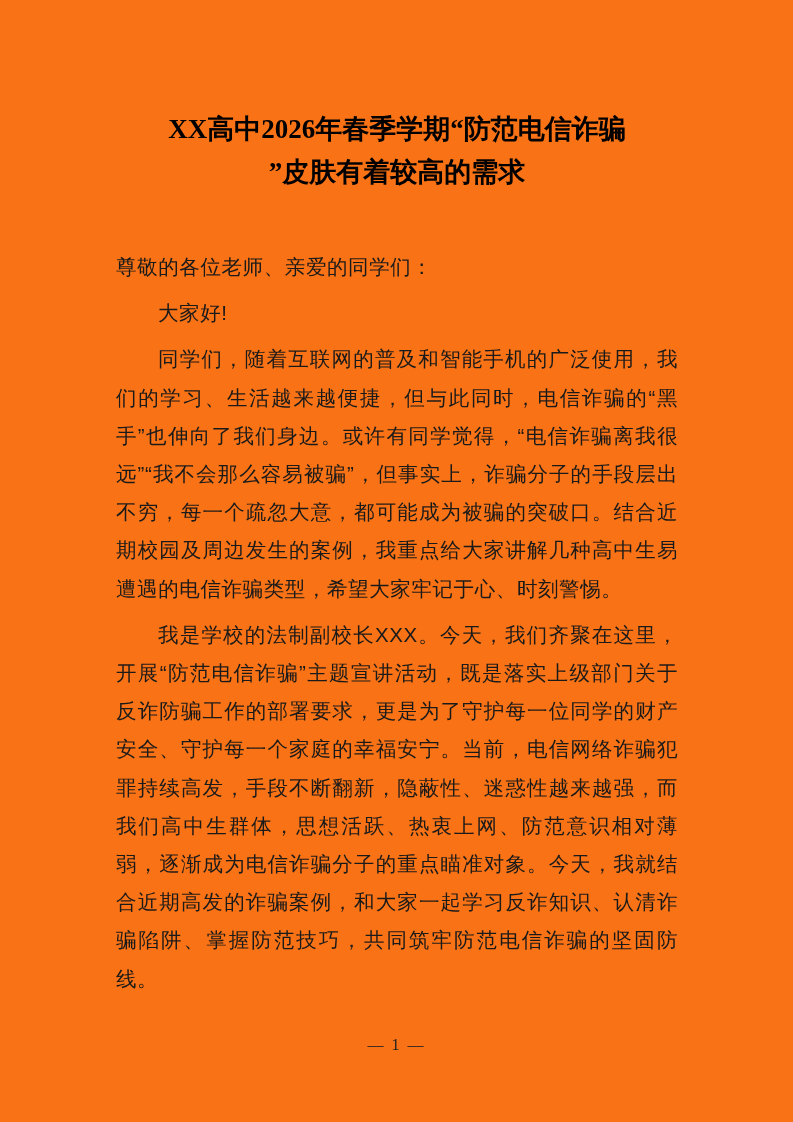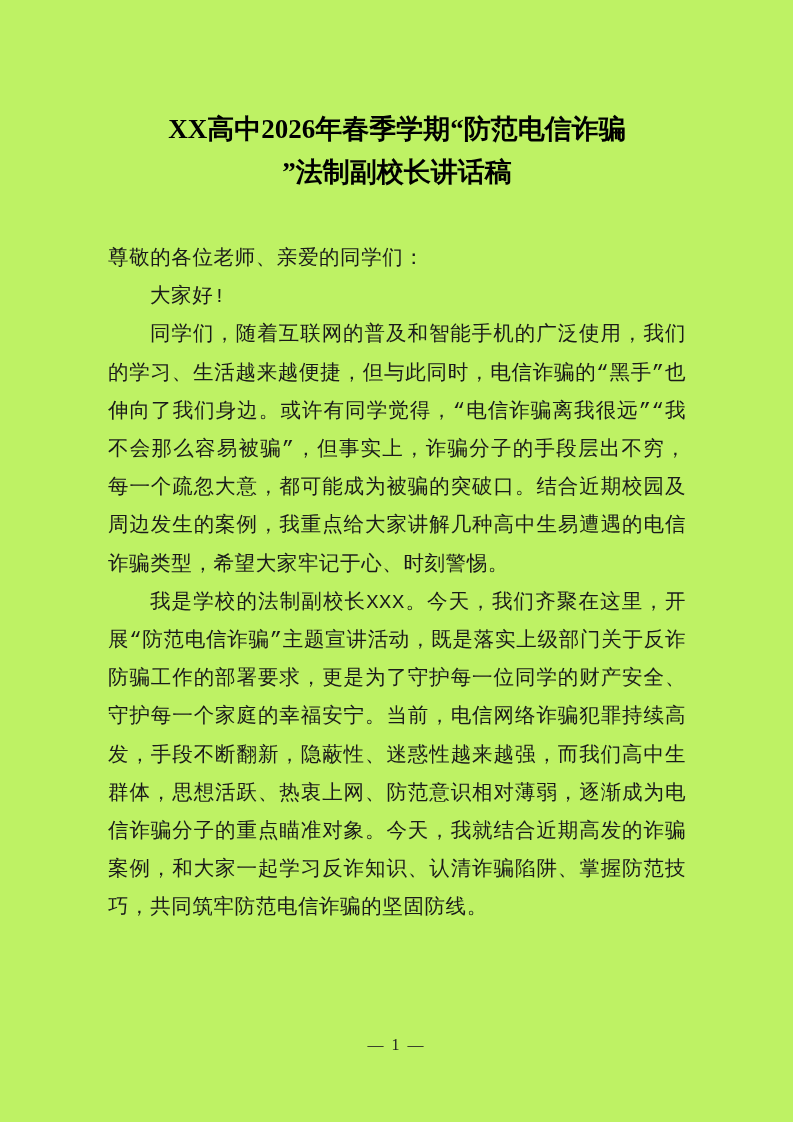--- a/index.html
+++ b/index.html
@@ -9,21 +9,21 @@
   }
   body {
     font-family: "DejaVu Serif", "Liberation Serif", serif;
     color: #000000;
   }
   .page {
     position: relative;
     width: 793px;
     height: 1122px;
     margin: 0 auto;
-    background: #bef264;
+    background: #f97316;
     overflow: hidden;
     box-sizing: border-box;
   }
   .doc-title {
     position: absolute;
     left: 108px;
     top: 108px;
     width: 578px;
     text-align: center;
     font-family: "Liberation Serif", "DejaVu Serif", serif;
@@ -33,22 +33,22 @@
     letter-spacing: 0px;
     color: #000000;
   }
   .body-block {
     position: absolute;
     left: 108px;
     top: 240px;
     width: 578px;
   }
   p.para {
-    margin: 0;
-    font-family: Liberation Mono, monospace;
+    margin: 8px;
+    font-family: Liberation Sans, sans-serif;
     font-size: 20.5px;
     line-height: 38.2px;
     color: #1a1a1a;
     text-align: justify;
     text-justify: inter-character;
     text-align-last: left;
     letter-spacing: 0.6px;
     word-break: break-all;
   }
   p.indent {
@@ -67,21 +67,21 @@
     letter-spacing: 2px;
   }
 </style>
 </head>
 <body>
 
 <div class="page">
 
   <div class="doc-title">
     <div>XX高中2026年春季学期“防范电信诈骗</div>
-    <div>”法制副校长讲话稿</div>
+    <div>”皮肤有着较高的需求</div>
   </div>
 
   <div class="body-block">
     <p class="para">尊敬的各位老师、亲爱的同学们：</p>
     <p class="para indent">大家好!</p>
     <p class="para indent">同学们，随着互联网的普及和智能手机的广泛使用，我们的学习、生活越来越便捷，但与此同时，电信诈骗的“黑手”也伸向了我们身边。或许有同学觉得，“电信诈骗离我很远”“我不会那么容易被骗”，但事实上，诈骗分子的手段层出不穷，每一个疏忽大意，都可能成为被骗的突破口。结合近期校园及周边发生的案例，我重点给大家讲解几种高中生易遭遇的电信诈骗类型，希望大家牢记于心、时刻警惕。</p>
     <p class="para indent">我是学校的法制副校长XXX。今天，我们齐聚在这里，开展“防范电信诈骗”主题宣讲活动，既是落实上级部门关于反诈防骗工作的部署要求，更是为了守护每一位同学的财产安全、守护每一个家庭的幸福安宁。当前，电信网络诈骗犯罪持续高发，手段不断翻新，隐蔽性、迷惑性越来越强，而我们高中生群体，思想活跃、热衷上网、防范意识相对薄弱，逐渐成为电信诈骗分子的重点瞄准对象。今天，我就结合近期高发的诈骗案例，和大家一起学习反诈知识、认清诈骗陷阱、掌握防范技巧，共同筑牢防范电信诈骗的坚固防线。</p>
   </div>
 
   <div class="page-footer">— 1 —</div>

